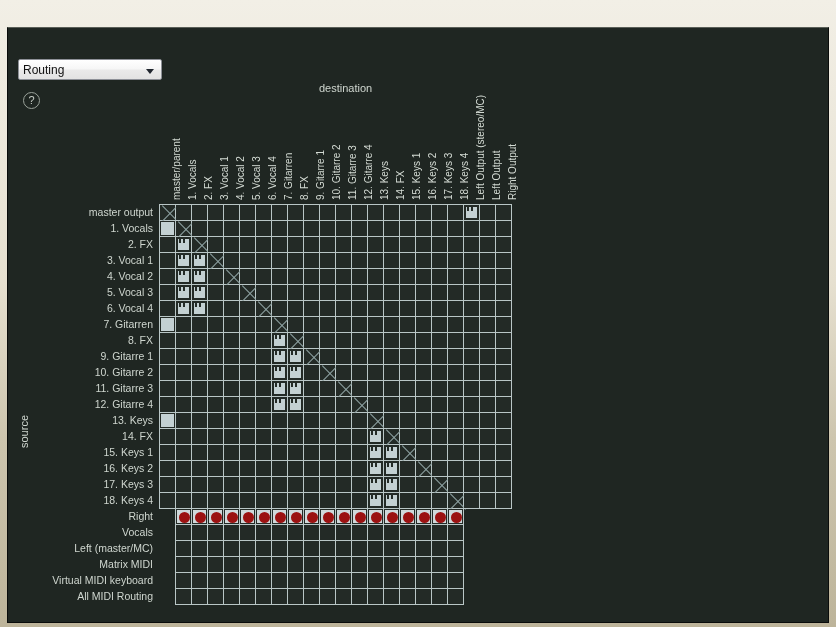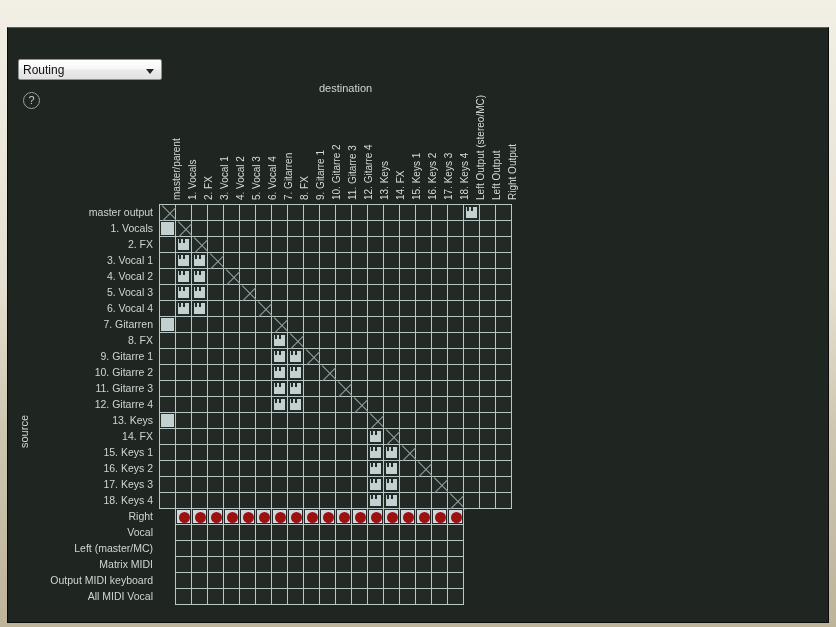--- a/index.html
+++ b/index.html
@@ -196,25 +196,25 @@
         <div class="rowhead" style="left: 0px; width: 145px; top: 338px;">10. Gitarre 2</div>
         <div class="rowhead" style="left: 0px; width: 145px; top: 354px;">11. Gitarre 3</div>
         <div class="rowhead" style="left: 0px; width: 145px; top: 370px;">12. Gitarre 4</div>
         <div class="rowhead" style="left: 0px; width: 145px; top: 386px;">13. Keys</div>
         <div class="rowhead" style="left: 0px; width: 145px; top: 402px;">14. FX</div>
         <div class="rowhead" style="left: 0px; width: 145px; top: 418px;">15. Keys 1</div>
         <div class="rowhead" style="left: 0px; width: 145px; top: 434px;">16. Keys 2</div>
         <div class="rowhead" style="left: 0px; width: 145px; top: 450px;">17. Keys 3</div>
         <div class="rowhead" style="left: 0px; width: 145px; top: 466px;">18. Keys 4</div>
         <div class="rowhead" style="left: 0px; width: 145px; top: 482px;">Right</div>
-        <div class="rowhead" style="left: 0px; width: 145px; top: 498px;">Vocal</div>
+        <div class="rowhead" style="left: 0px; width: 145px; top: 498px;">Vocals</div>
         <div class="rowhead" style="left: 0px; width: 145px; top: 514px;">Left (master/MC)</div>
         <div class="rowhead" style="left: 0px; width: 145px; top: 530px;">Matrix MIDI</div>
-        <div class="rowhead" style="left: 0px; width: 145px; top: 546px;">Output MIDI keyboard</div>
-        <div class="rowhead" style="left: 0px; width: 145px; top: 562px;">All MIDI Vocal</div>
+        <div class="rowhead" style="left: 0px; width: 145px; top: 546px;">Virtual MIDI keyboard</div>
+        <div class="rowhead" style="left: 0px; width: 145px; top: 562px;">All MIDI Routing</div>
         <div class="gridblock" style="left: 151px; top: 176px; width: 353px; height: 305px;"></div>
         <div class="gridblock" style="left: 167px; top: 480px; width: 289px; height: 97px;"></div>
         <div class="cell xmark" style="left: 152px; top: 177px; width: 16px; height: 16px;"></div>
         <div class="cell" style="left: 168px; top: 177px; width: 16px; height: 16px;"></div>
         <div class="cell" style="left: 184px; top: 177px; width: 16px; height: 16px;"></div>
         <div class="cell" style="left: 200px; top: 177px; width: 16px; height: 16px;"></div>
         <div class="cell" style="left: 216px; top: 177px; width: 16px; height: 16px;"></div>
         <div class="cell" style="left: 232px; top: 177px; width: 16px; height: 16px;"></div>
         <div class="cell" style="left: 248px; top: 177px; width: 16px; height: 16px;"></div>
         <div class="cell" style="left: 264px; top: 177px; width: 16px; height: 16px;"></div>

